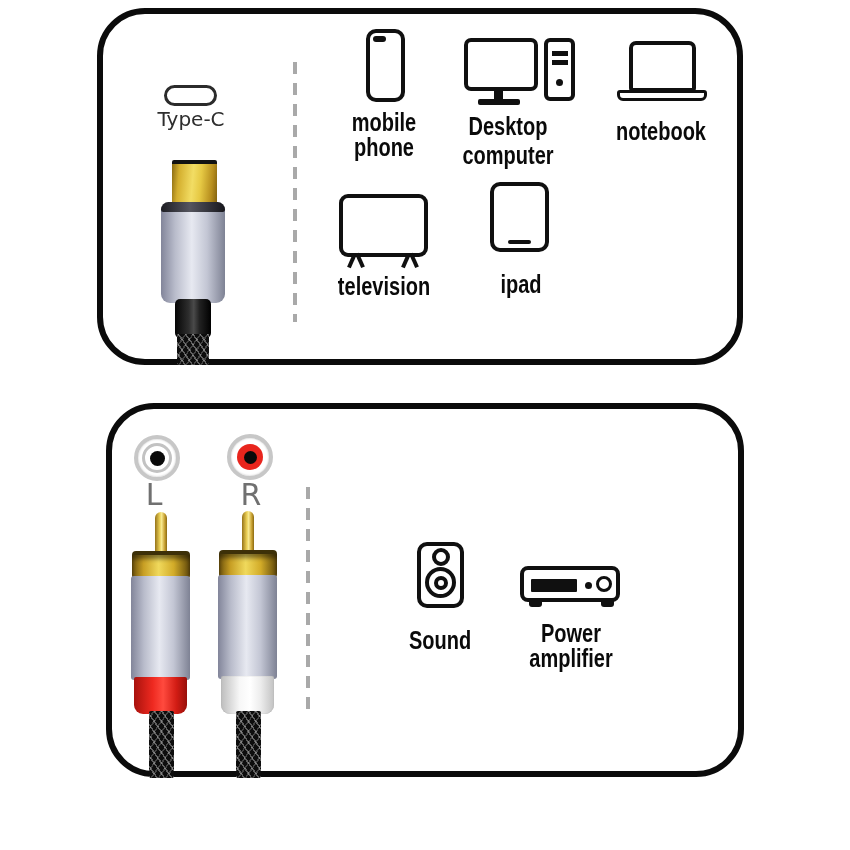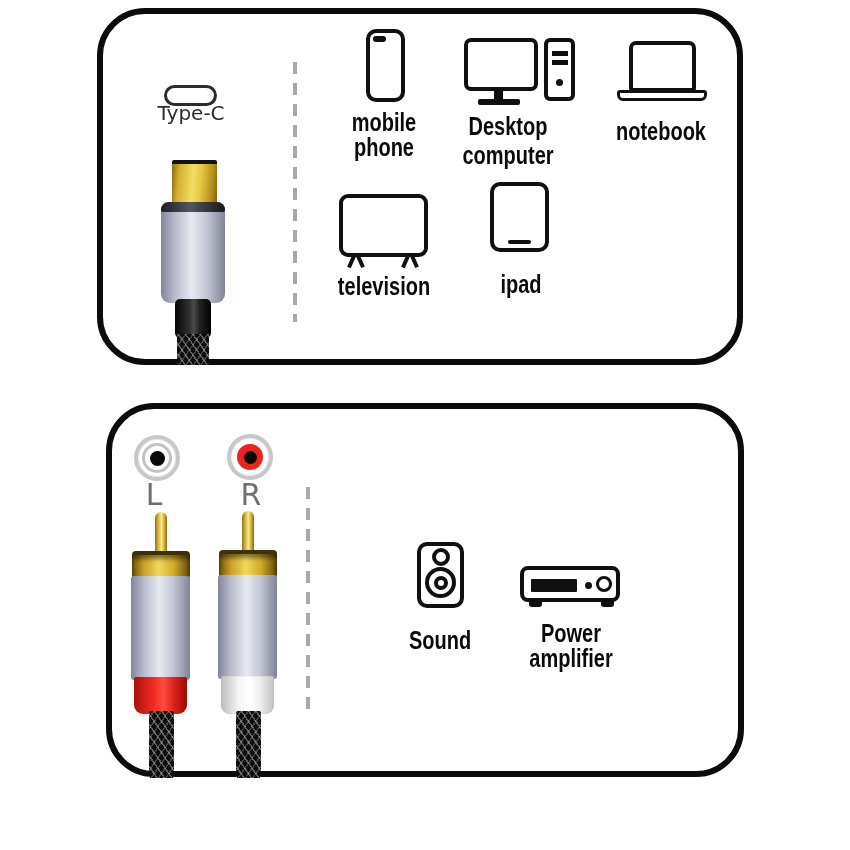--- a/index.html
+++ b/index.html
@@ -38,21 +38,21 @@
 
 <div class="stage">
 
   <div class="panel" style="left:97px;top:8px;width:646px;height:357px;box-sizing:border-box;"></div>
 
   <div class="vdash" style="left:293px;top:62px;height:260px;"></div>
 
   <div class="abs z3" style="left:164px;top:85px;width:53px;height:21px;border:3.5px solid #2b2b2b;
        border-radius:12px;background:#fff;box-sizing:border-box;"></div>
 
-  <div class="slabel" style="left:141px;top:101px;width:100px;font-size:20px;color:#2e2e2e;">Type-C</div>
+  <div class="slabel" style="left:141px;top:107px;width:100px;font-size:20px;color:#2e2e2e;">Type-C</div>
 
   <div class="abs z3 gold" style="left:172px;top:160px;width:45px;height:47px;border-top:4px solid #121212;
        border-radius:2px 2px 0 0;box-sizing:border-box;"></div>
   <div class="abs z3 silver" style="left:161px;top:202px;width:64px;height:101px;border-radius:9px;">
     <div style="position:absolute;left:0;top:0;width:100%;height:10px;border-radius:9px 9px 3px 3px;
          background:linear-gradient(90deg,#1c1c22,#55555f 45%,#17171c);"></div>
   </div>
   <div class="abs z3 dark" style="left:175px;top:299px;width:36px;height:39px;border-radius:5px;"></div>
   <div class="abs braid" style="left:177px;top:334px;width:32px;height:31px;z-index:4;border-radius:0 0 3px 3px;"></div>
 

